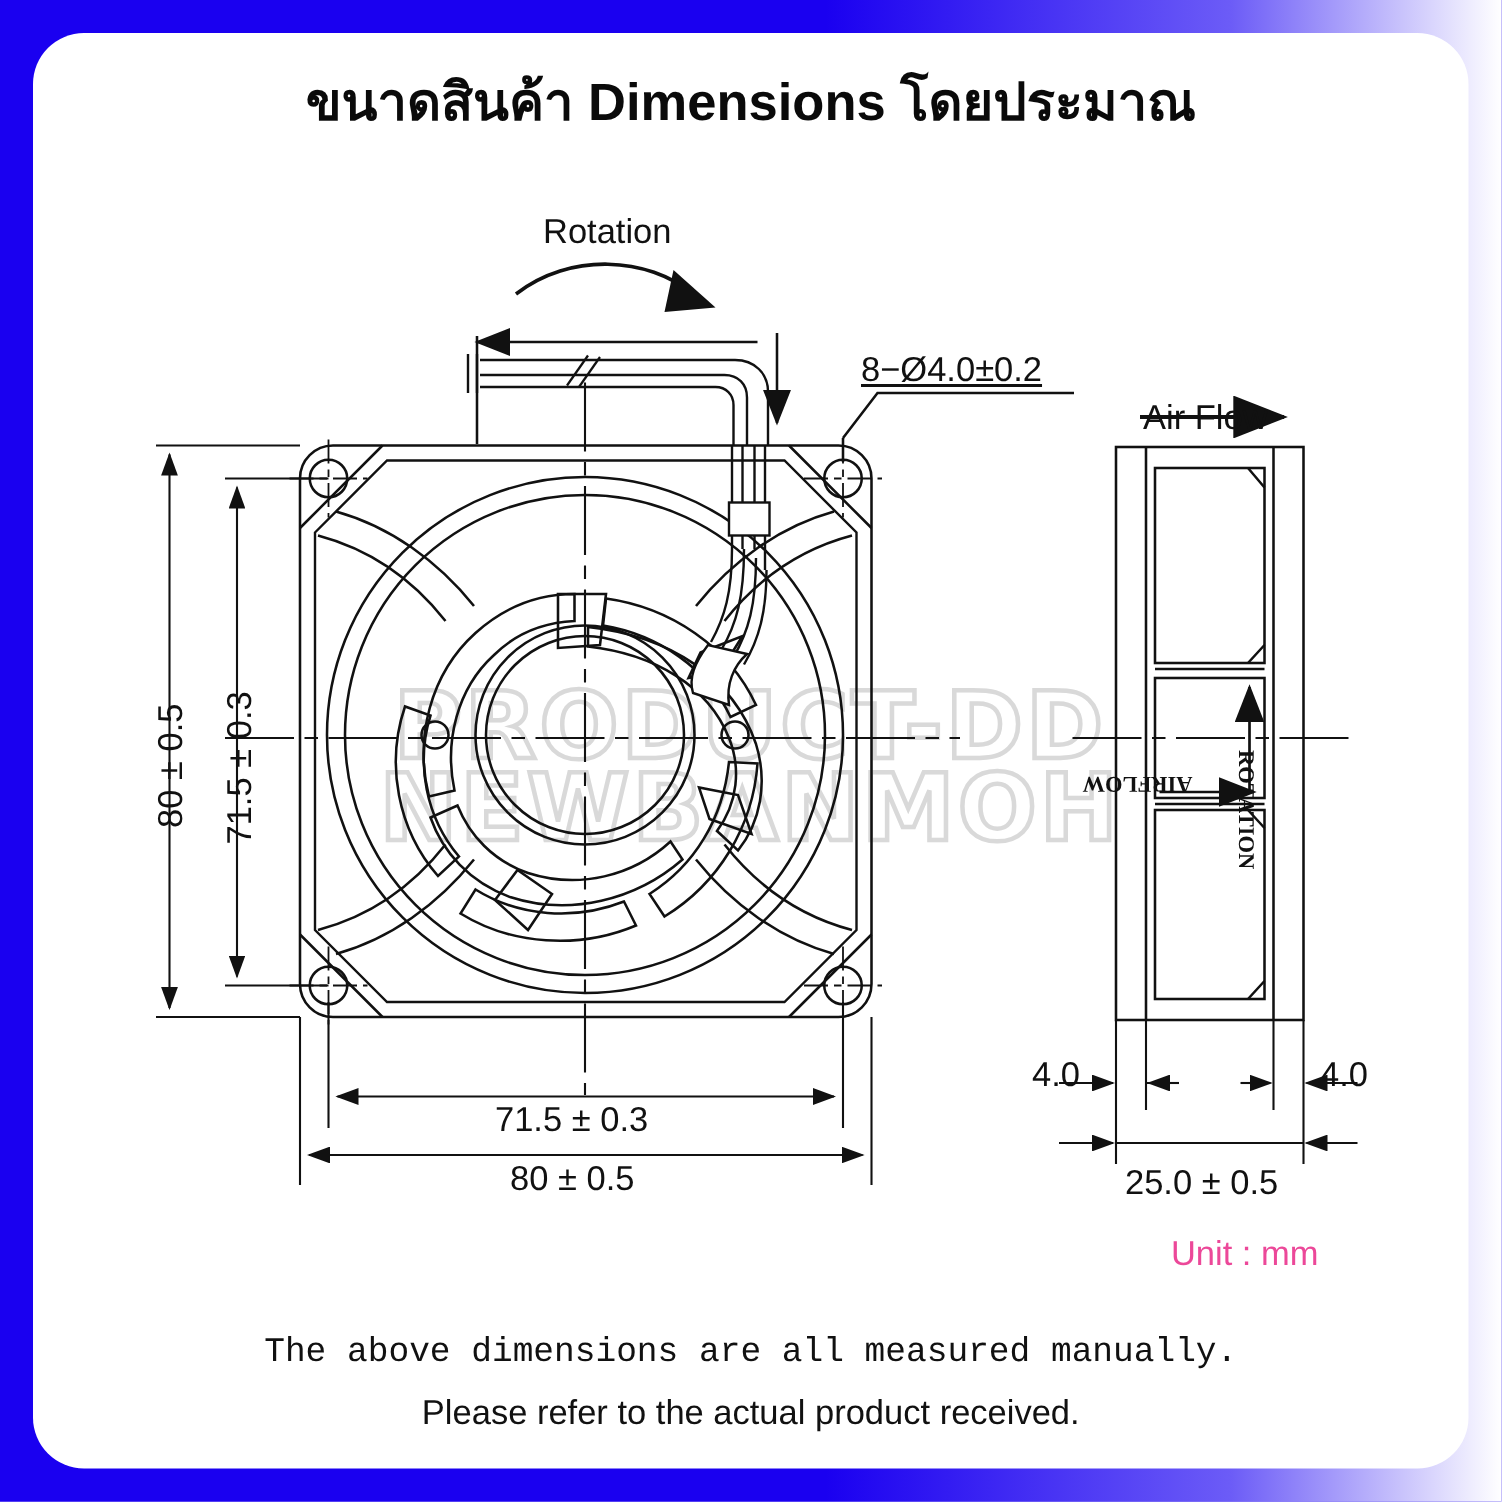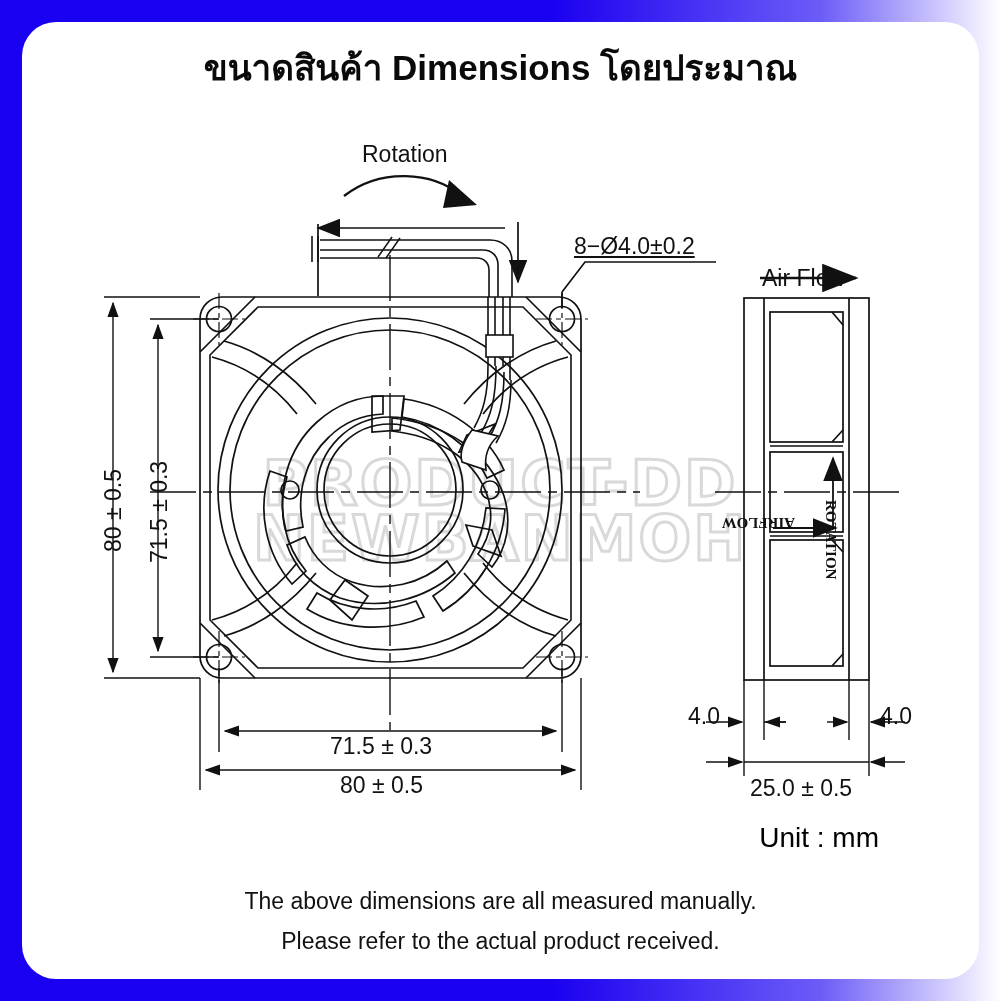--- a/index.html
+++ b/index.html
@@ -65,22 +65,22 @@
     position: absolute;
     left: 0; right: 0;
     color: #111111;
     font-size: 23px;
     text-align: center;
   }
   .unit {
     position: absolute;
     right: 122px;
     top: 822px;
-    font-size: 28px;
-    color: #000000;
+    font-size: 23px;
+    color: #ec4899;
   }
   svg { display: block; }
   .wm text {
     font-family: "DejaVu Sans", sans-serif;
     font-weight: bold;
     fill: #ffffff;
     stroke: #d9d9d9;
     stroke-width: 3;
     font-size: 62px;
     letter-spacing: 2px;
@@ -321,16 +321,16 @@
   <div class="lbl big" style="left:340px; top:772px;">80 ± 0.5</div>
 
   <div class="lbl big" style="left:688px; top:703px;">4.0</div>
 
   <div class="lbl big" style="left:880px; top:703px;">4.0</div>
 
   <div class="lbl big" style="left:750px; top:775px;">25.0 ± 0.5</div>
 
   <div class="unit">Unit : mm</div>
 
-  <div class="note" style="top:888px;">The above dimensions are all measured manually.</div>
+  <div class="note" style="top:888px;font-family:Liberation Mono, monospace;">The above dimensions are all measured manually.</div>
   <div class="note" style="top:928px;">Please refer to the actual product received.</div>
 
 </div>
 
 </body></html>

